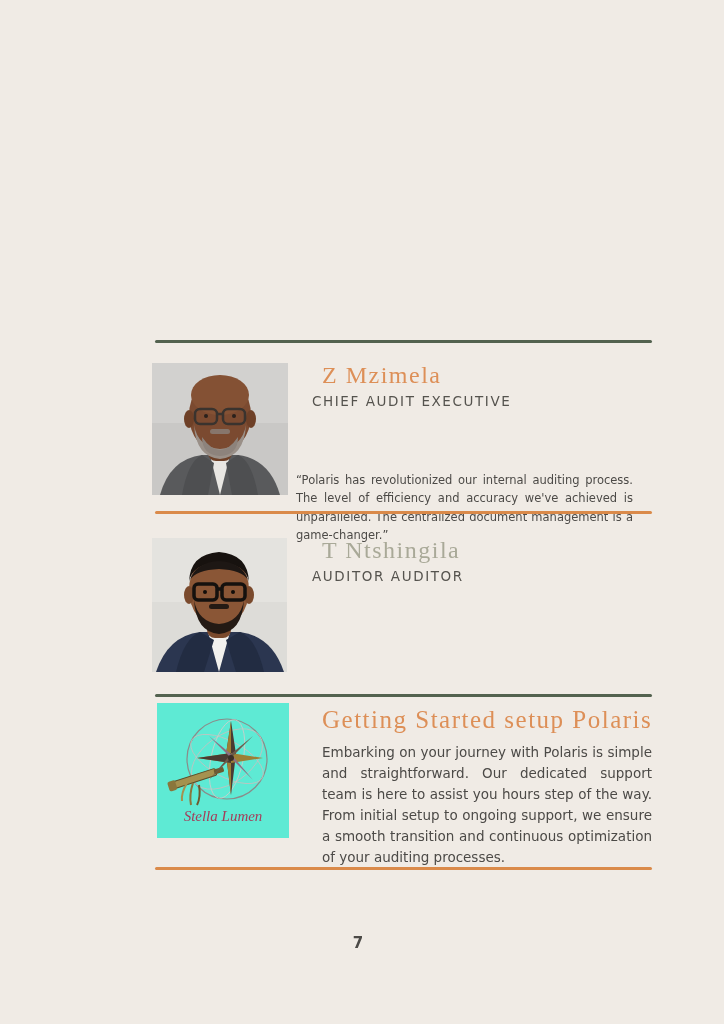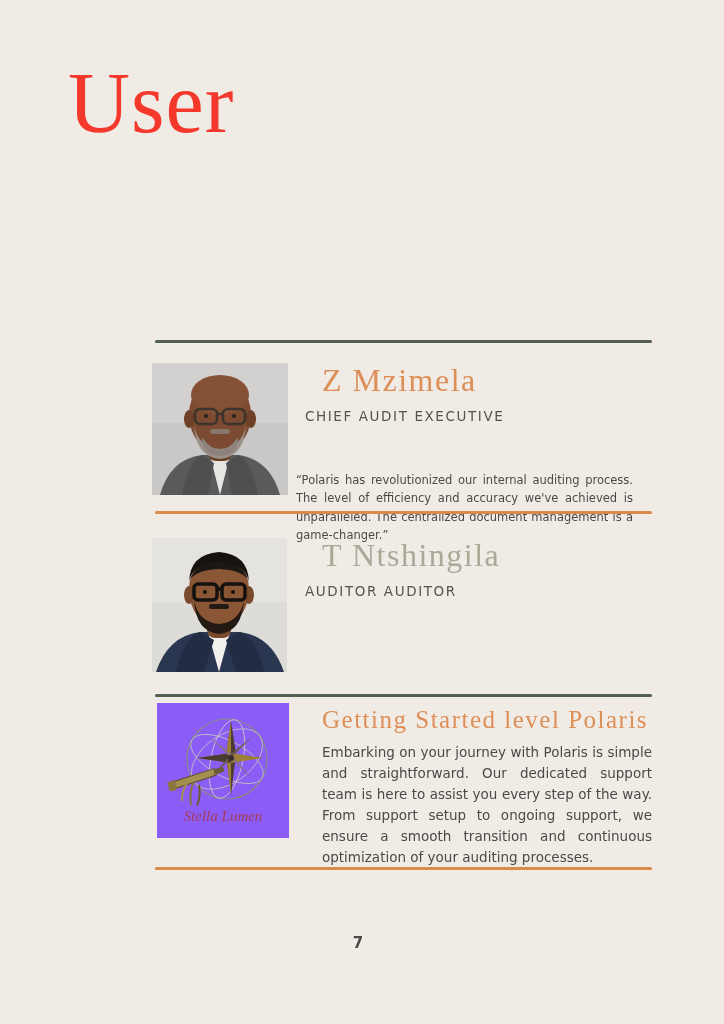--- a/index.html
+++ b/index.html
@@ -37,33 +37,32 @@
   .photo-frame {
     position: absolute;
     overflow: hidden;
   }
   .photo-frame svg { display: block; }
 
   .t-name {
     position: absolute;
     left: 322px;
     font-family: "Liberation Serif", "DejaVu Serif", serif;
-    font-size: 32px;
+    font-size: 24px;
     letter-spacing: 1.5px;
     color: var(--accent_orange, #dd8f57);
   }
   .t-name.sage { color: var(--accent_sage, #a9a998); }
 
   .t-role {
     position: absolute;
-    left: 305px;
+    left: 312px;
     font-size: 13.5px;
     letter-spacing: 1.6px;
     color: var(--text_dark, #55534e);
-    margin-top: 15px;
   }
 
   .t-quote {
     position: absolute;
     left: 296px;
     width: 337px;
     font-size: 11.5px;
     line-height: 1.6;
     text-align: justify;
     color: var(--text_gray, #4c4a47);
@@ -86,39 +85,38 @@
     font-size: 13.5px;
     line-height: 1.55;
     text-align: justify;
     color: var(--text_gray, #4c4a47);
   }
 
   .logo-box {
     position: absolute;
     left: 157px; top: 703px;
     width: 132px; height: 135px;
-    background: #8b5cf6;
+    background: #5eead4;
   }
 
   .page-number {
     position: absolute;
     left: 0; right: 8px; top: 934px;
     text-align: center;
     font-size: 15px;
     font-weight: 700;
     color: var(--text_gray, #4c4a47);
   }
 </style>
 </head>
 <body>
 
 <div class="page">
 
   <div class="page-title">
-    <div>User</div>
   </div>
 
   <div class="rule green" style="top:340px"></div>
 
   <div class="photo-frame" style="left:152px; top:363px; width:136px; height:132px;">
     <svg width="136" height="132" viewBox="0 0 136 132" aria-hidden="true">
       <rect width="136" height="132" fill="#c9c8c6"></rect>
       <rect width="136" height="60" fill="#d2d1cf"></rect>
 
       <path d="M8 132 Q18 96 50 92 L86 92 Q118 96 128 132 Z" fill="#595a5c"></path>
@@ -214,20 +212,20 @@
         <polygon points="40,55 74,60 74,50" fill="#4a3b33"></polygon>
         <polygon points="52,33 74,51 96,77" fill="#8c6f84"></polygon>
         <polygon points="96,33 74,51 52,77" fill="#6b5a4a"></polygon>
         <circle cx="74" cy="55" r="3" fill="#3a2e27"></circle>
       </g>
 
       <text x="66" y="118" text-anchor="middle" font-family="Liberation Serif, DejaVu Serif, serif" font-style="italic" font-size="15" fill="#a43d5a">Stella Lumen</text>
     </svg>
   </div>
 
-  <div class="gs-heading">Getting Started level Polaris</div>
-  <div class="gs-body">Embarking on your journey with Polaris is simple and straightforward. Our dedicated support team is here to assist you every step of the way. From support setup to ongoing support, we ensure a smooth transition and continuous optimization of your auditing processes.</div>
+  <div class="gs-heading">Getting Started setup Polaris</div>
+  <div class="gs-body">Embarking on your journey with Polaris is simple and straightforward. Our dedicated support team is here to assist you hours step of the way. From initial setup to ongoing support, we ensure a smooth transition and continuous optimization of your auditing processes.</div>
 
   <div class="rule orange" style="top:867px"></div>
 
   <div class="page-number">7</div>
 
 </div>
 
 </body></html>

